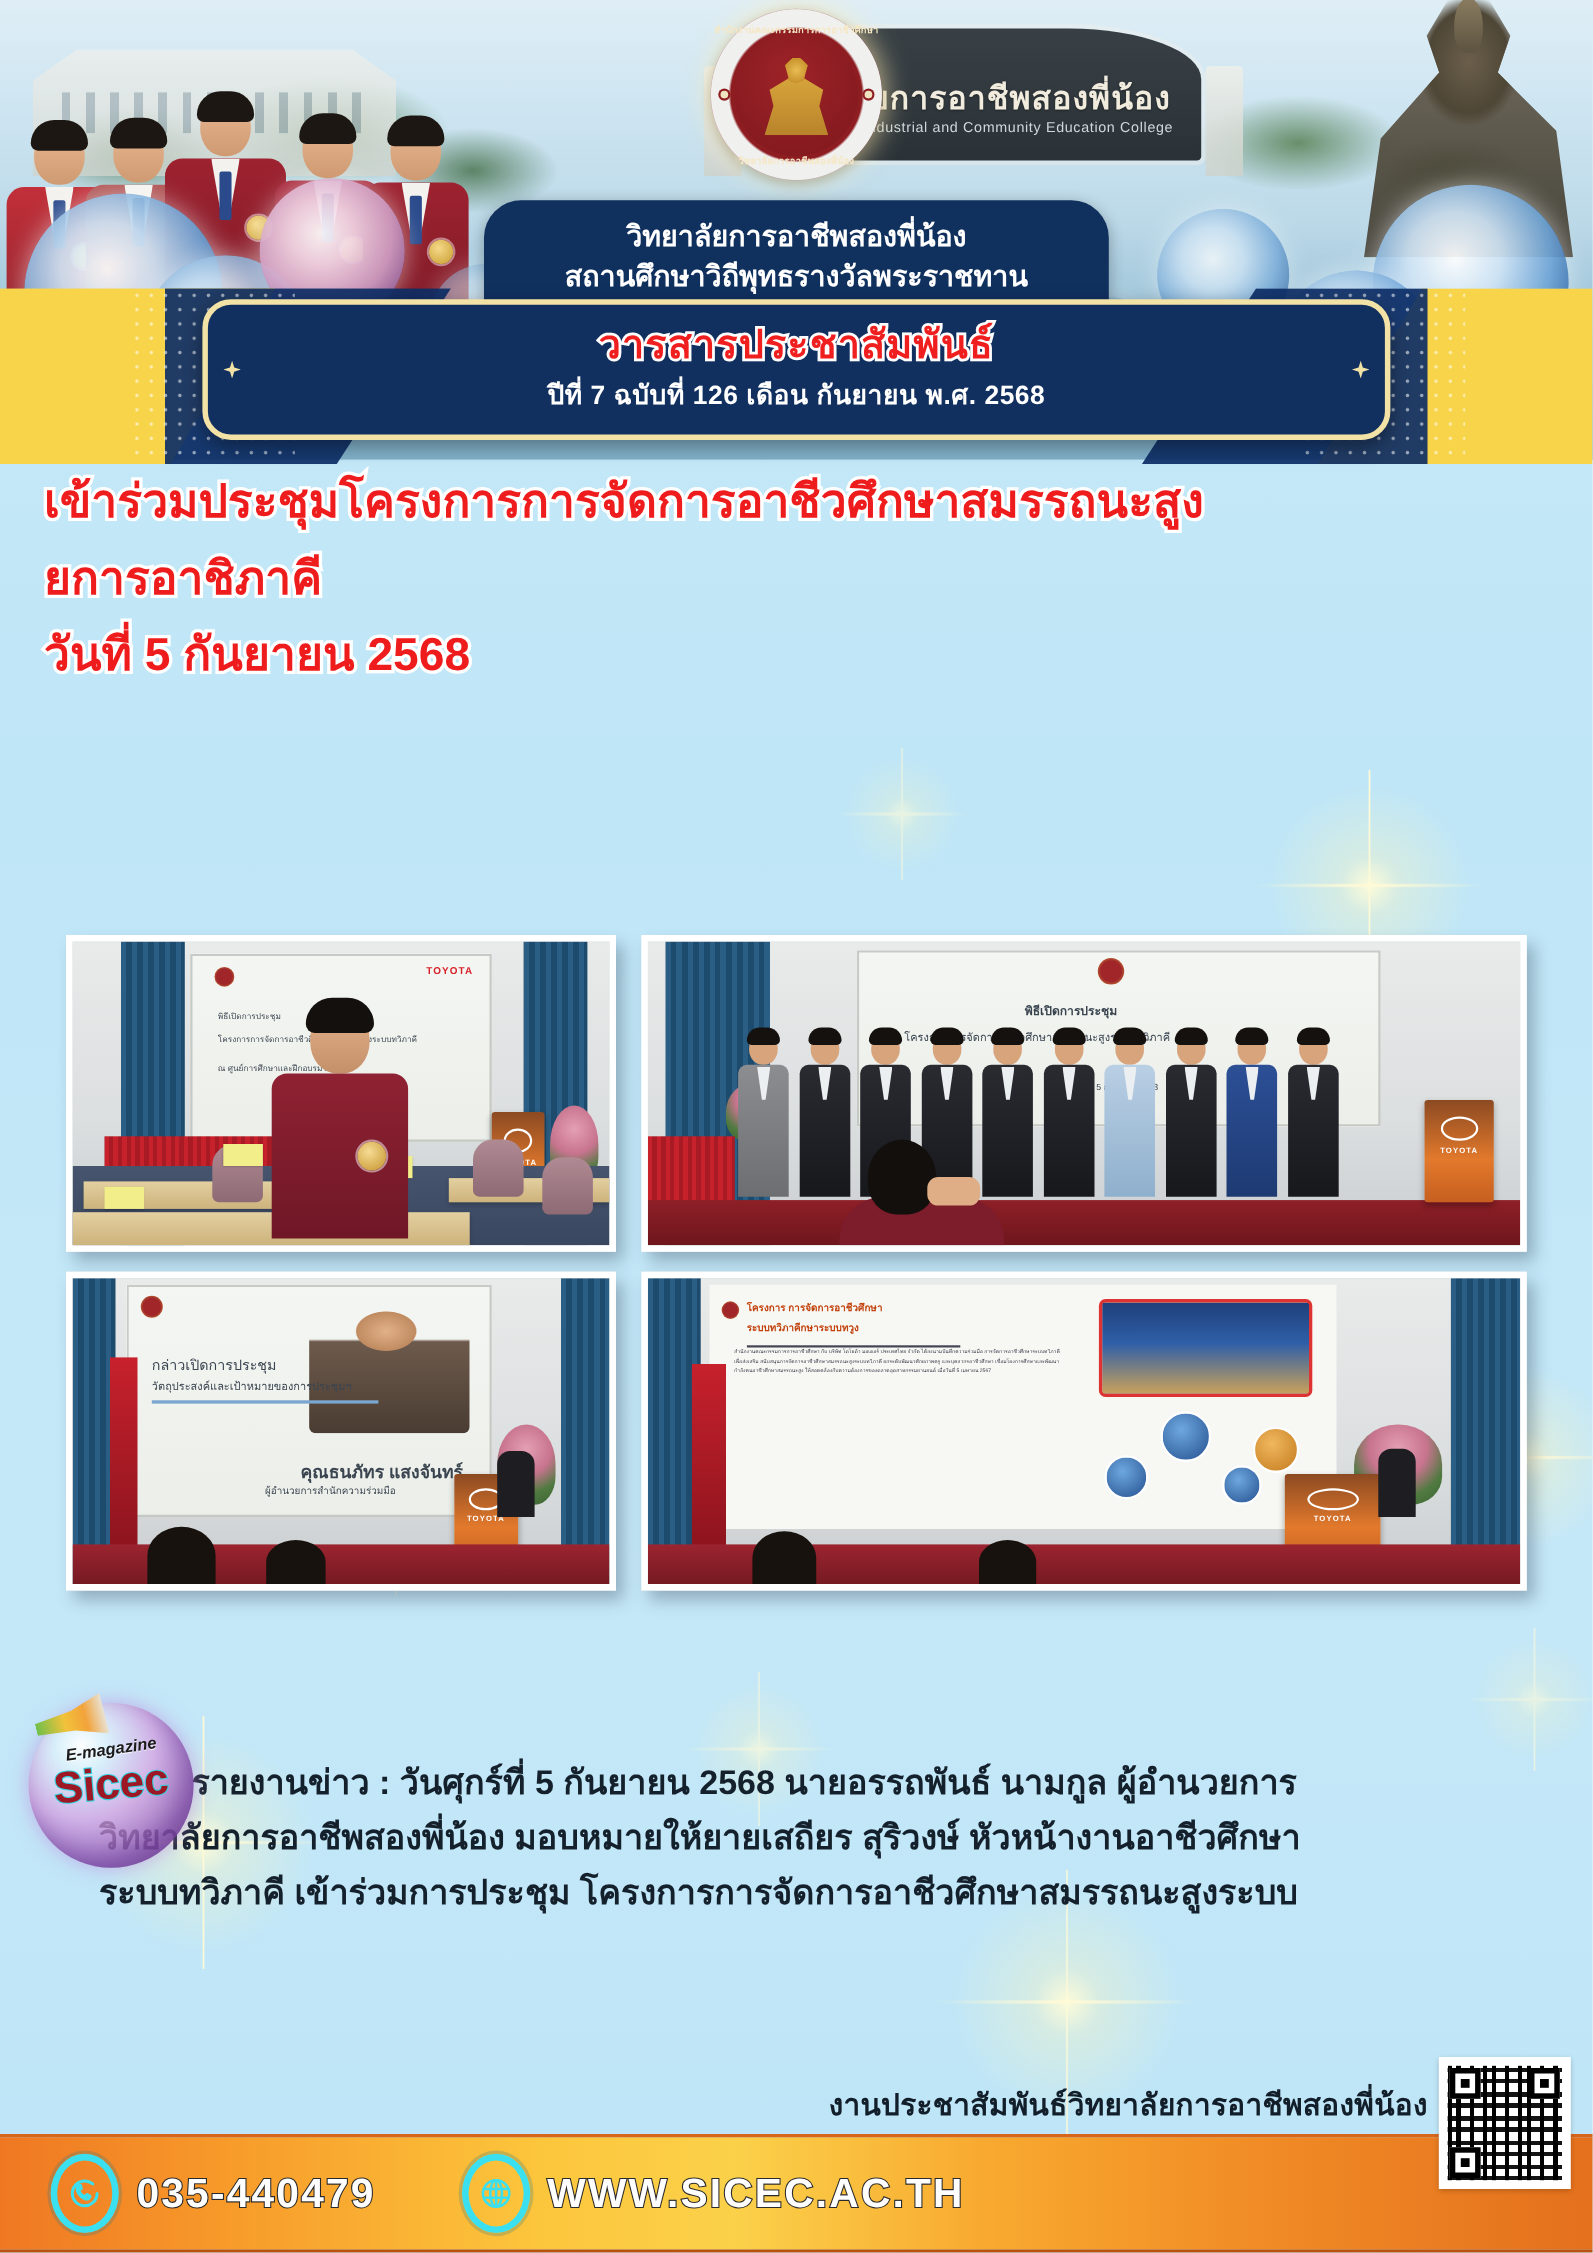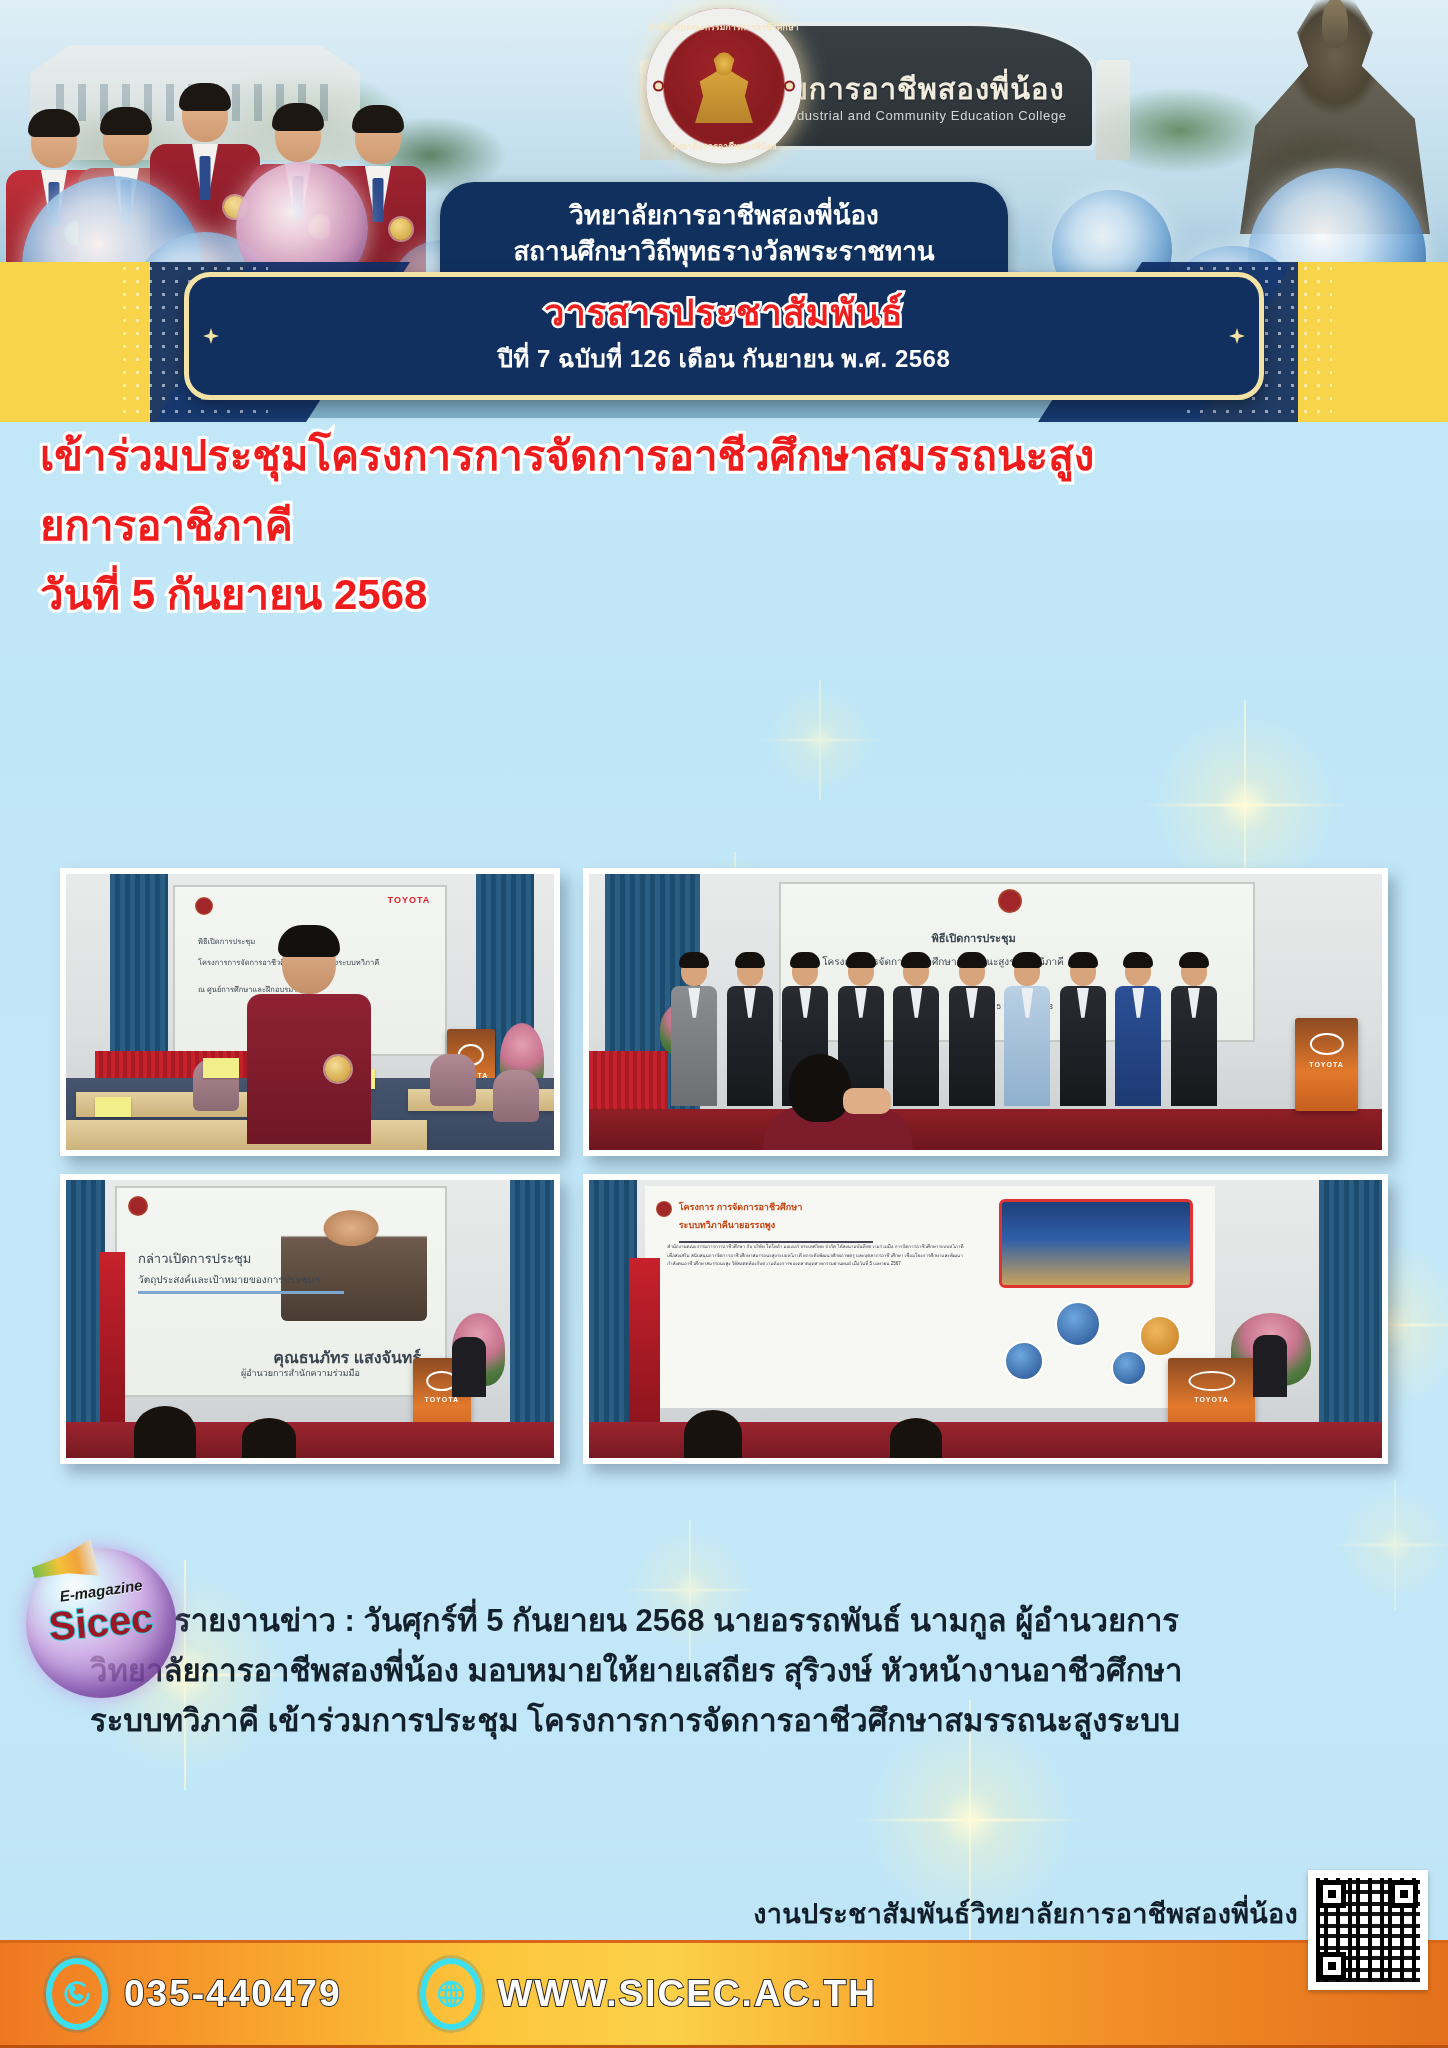--- a/index.html
+++ b/index.html
@@ -249,21 +249,21 @@
   .s2 { left:760px;  top:680px; width:120px; height:120px; opacity:.65;}
   .s3 { left:1290px; top:1230px;width:190px; height:190px; }
   .s4 { left:70px;   top:1560px;width:230px; height:230px; }
   .s5 { left:850px;  top:1700px;width:240px; height:240px; }
   .s6 { left:620px;  top:1520px;width:140px; height:140px; opacity:.7;}
   .s7 { left:300px;  top:1330px;width:120px; height:120px; opacity:.55;}
   .s8 { left:1330px; top:1480px;width:130px; height:130px; opacity:.6;}
   .s9 { left:690px;  top:852px;  width:90px;  height:90px; opacity:.7;}
 
   
-  .photos { position:absolute; left:0; top:866px; width:1448px; height:760px; z-index:5; }
+  .photos { position:absolute; left:0; top:848px; width:1448px; height:760px; z-index:5; }
   .photo {
     position:absolute; background:#cfd6da;
     border:6px solid #ffffff;
     box-shadow: 7px 9px 14px rgba(40,60,80,.34);
     overflow:hidden;
   }
   .ph-tl { left:60px;  top:2px;   width:500px; height:288px; }
   .ph-tr { left:583px; top:2px;   width:805px; height:288px; }
   .ph-bl { left:60px;  top:308px; width:500px; height:290px; }
   .ph-br { left:583px; top:308px; width:805px; height:290px; }
@@ -697,21 +697,21 @@
     </div>
 
     <div class="photo ph-br">
       <div class="scene">
         <div class="wall"></div>
         <div class="pillar l" style="left:0; width:6%;"></div>
         <div class="pillar r" style="right:0; width:8%;"></div>
         <div class="infoslide" style="left:7%; top:2%; width:72%; height:80%;">
           <div class="is-seal"></div>
           <div class="is-title">โครงการ การจัดการอาชีวศึกษา</div>
-          <div class="is-title" style="top:15%">ระบบทวิภาคีนายอรรถพูง</div>
+          <div class="is-title" style="top:15%">ระบบทวิภาคีกษาระบบทวูง</div>
           <div style="position:absolute; left:6%; top:25%; width:34%; height:2px; background:#445;"></div>
           <div class="is-body">สำนักงานคณะกรรมการการอาชีวศึกษา กับ บริษัท โตโยต้า มอเตอร์ ประเทศไทย จำกัด ได้ลงนามบันทึกความร่วมมือ การจัดการอาชีวศึกษาระบบทวิภาคี เพื่อส่งเสริม สนับสนุนการจัดการอาชีวศึกษาสมรรถนะสูงระบบทวิภาคี ยกระดับพัฒนาศักยภาพครู และบุคลากรอาชีวศึกษา เชื่อมโยงการศึกษาและพัฒนากำลังคนอาชีวศึกษาสมรรถนะสูง ให้สอดคล้องกับความต้องการของตลาดอุตสาหกรรมยานยนต์ เมื่อวันที่ 5 เมษายน 2567</div>
           <div class="is-photo"></div>
           <div class="circ" style="right:20%; top:52%; width:46px; height:46px;"></div>
           <div class="circ" style="right:6%;  top:58%; width:42px; height:42px; background: radial-gradient(circle at 40% 35%, #f0b75e, #c47b1d);"></div>
           <div class="circ" style="right:30%; top:70%; width:40px; height:40px;"></div>
           <div class="circ" style="right:12%; top:74%; width:36px; height:36px;"></div>
         </div>
         <div class="skirt" style="left:5%; bottom:12%; width:4%; height:60%; background:linear-gradient(180deg,#c7212c,#8d141e);"></div>
         <div class="flowers-vase" style="right:9%; bottom:26%; width:10%; height:26%;"></div>

